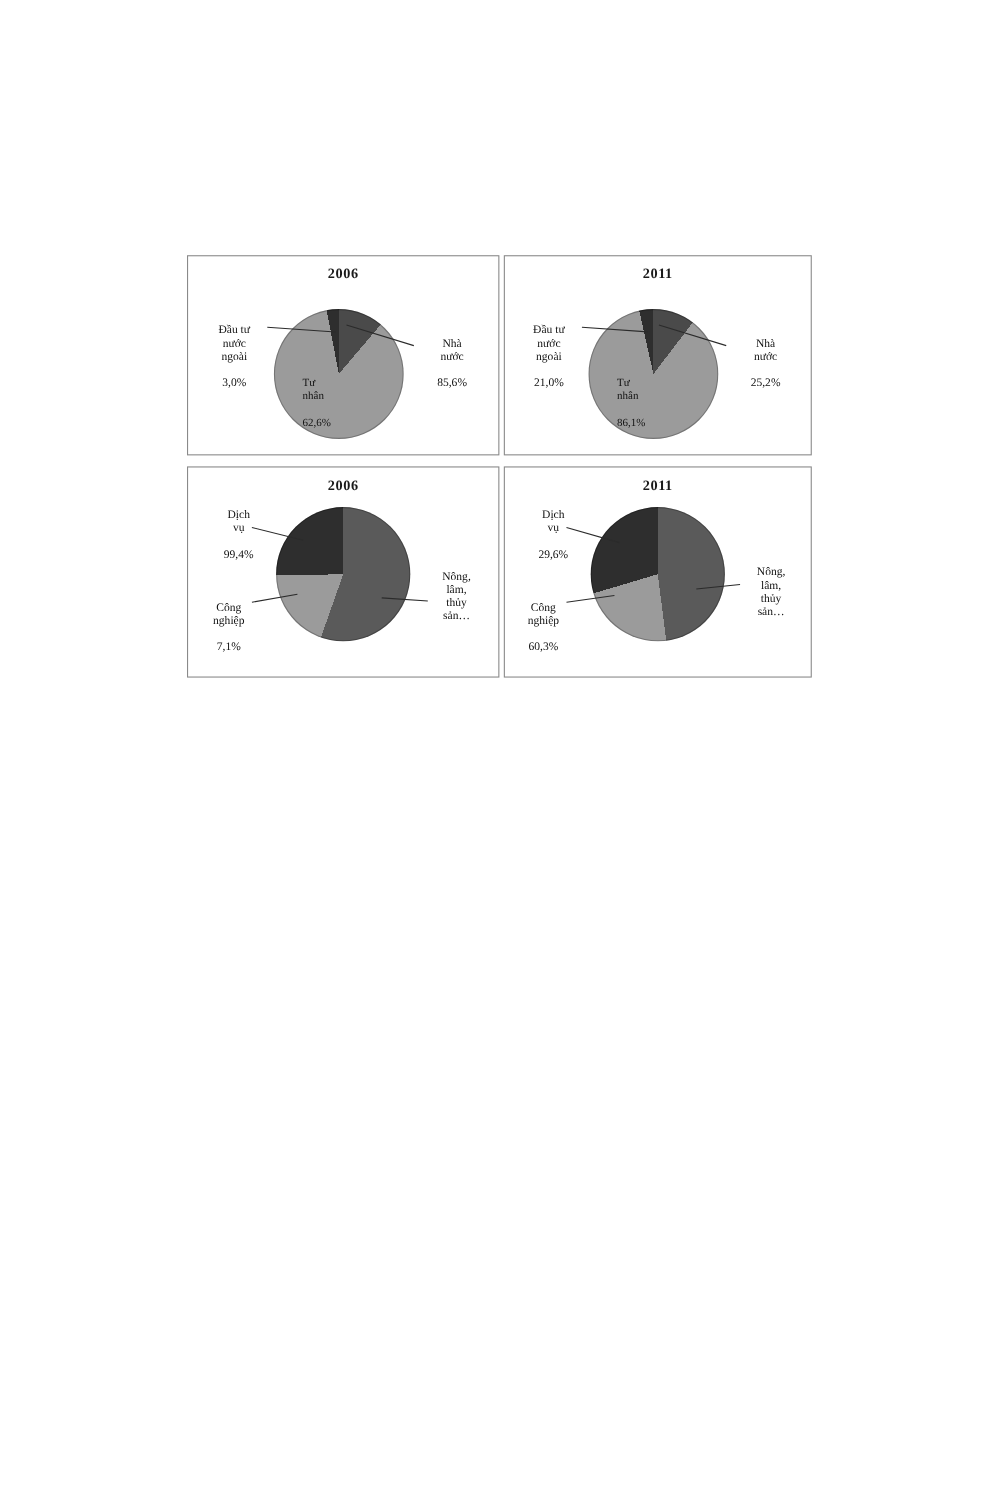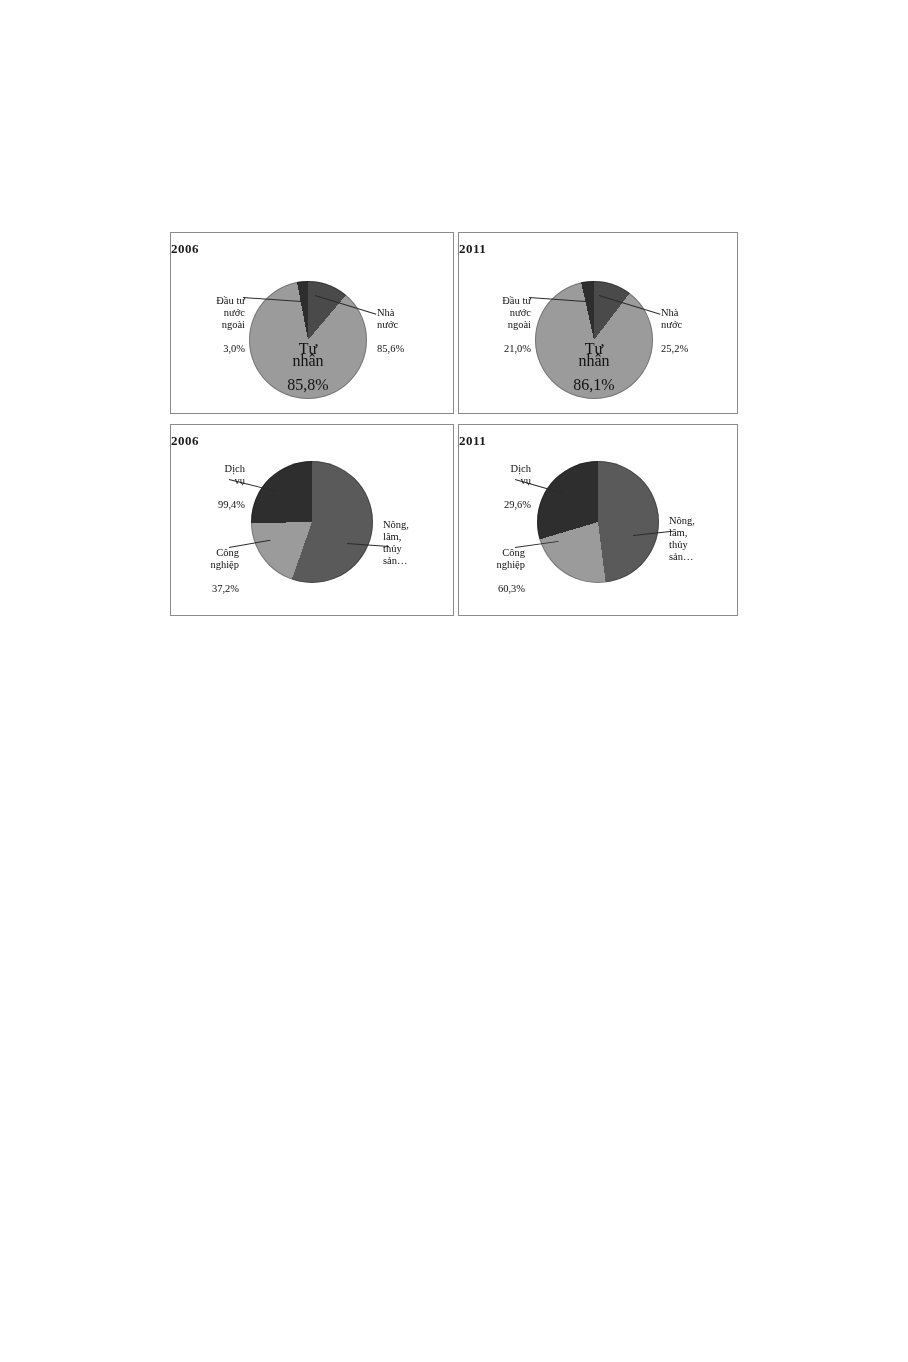--- a/index.html
+++ b/index.html
@@ -36,20 +36,21 @@
   #panel-1 { left: 288px; top: 0px;   width: 280px; height: 182px; }
   
   #panel-2 { left: 0px;   top: 192px; width: 284px; height: 192px; }
   #panel-3 { left: 288px; top: 192px; width: 280px; height: 192px; }
 
   .chart-title {
     position: absolute;
     left: 0;
     right: 0;
     top: 8px;
+    text-align: center;
     font-size: 13px;
     font-weight: bold;
     letter-spacing: 0.5px;
     color: #1a1a1a;
   }
 
   .pie-wrap {
     position: absolute;
   }
   .pie {
@@ -59,37 +60,36 @@
   }
 
   .lbl {
     position: absolute;
     font-size: 10.5px;
     line-height: 12px;
     color: #111111;
     white-space: pre-line;
   }
   .lbl.right {
-    text-align: left;
+    text-align: center;
   }
   .lbl.left {
-    text-align: right;
+    text-align: center;
   }
 
   .leader {
     position: absolute;
     background: #2b2b2b;
     height: 1px;
     transform-origin: left center;
   }
 
   .inpie {
     position: absolute;
-    text-align: center;
-    font-size: 16px;
+    font-size: 10px;
     line-height: 12px;
     color: #111111;
     white-space: pre-line;
   }
 </style>
 </head>
 <body>
 
 <div id="charts-area">
 
@@ -118,21 +118,21 @@
 
     <div class="lbl right" style="left:206px; top:62px; width:68px;">
       <span>Nhà
 nước</span><br>
       <span>85,6%</span>
     </div>
 
     <div class="inpie" style="left:104px; top:98px; width:66px;">
       <span>Tư
 nhân</span><br>
-      <span>85,8%</span>
+      <span>62,6%</span>
     </div>
   </div>
 
   <div class="chart-panel" id="panel-1">
     <div class="chart-title">2011</div>
 
     <div class="pie-wrap" style="left:0;top:0;width:280px;height:182px;">
       <div class="pie" style="left:76px; top:48px; width:118px; height:118px;
                   background: conic-gradient(from 0deg,
                     #4a4a4a 0deg 37.4deg,
@@ -184,21 +184,21 @@
 
     <div class="lbl left" style="left:18px; top:26px; width:56px;">
       <span>Dịch
 vụ</span><br>
       <span>99,4%</span>
     </div>
 
     <div class="lbl left" style="left:6px; top:110px; width:62px;">
       <span>Công
 nghiệp</span><br>
-      <span>37,2%</span>
+      <span>7,1%</span>
     </div>
 
     <div class="lbl right" style="left:212px; top:82px; width:64px;">
       <span>Nông,
 lâm,
 thủy
 sản…</span>
     </div>
   </div>
 

